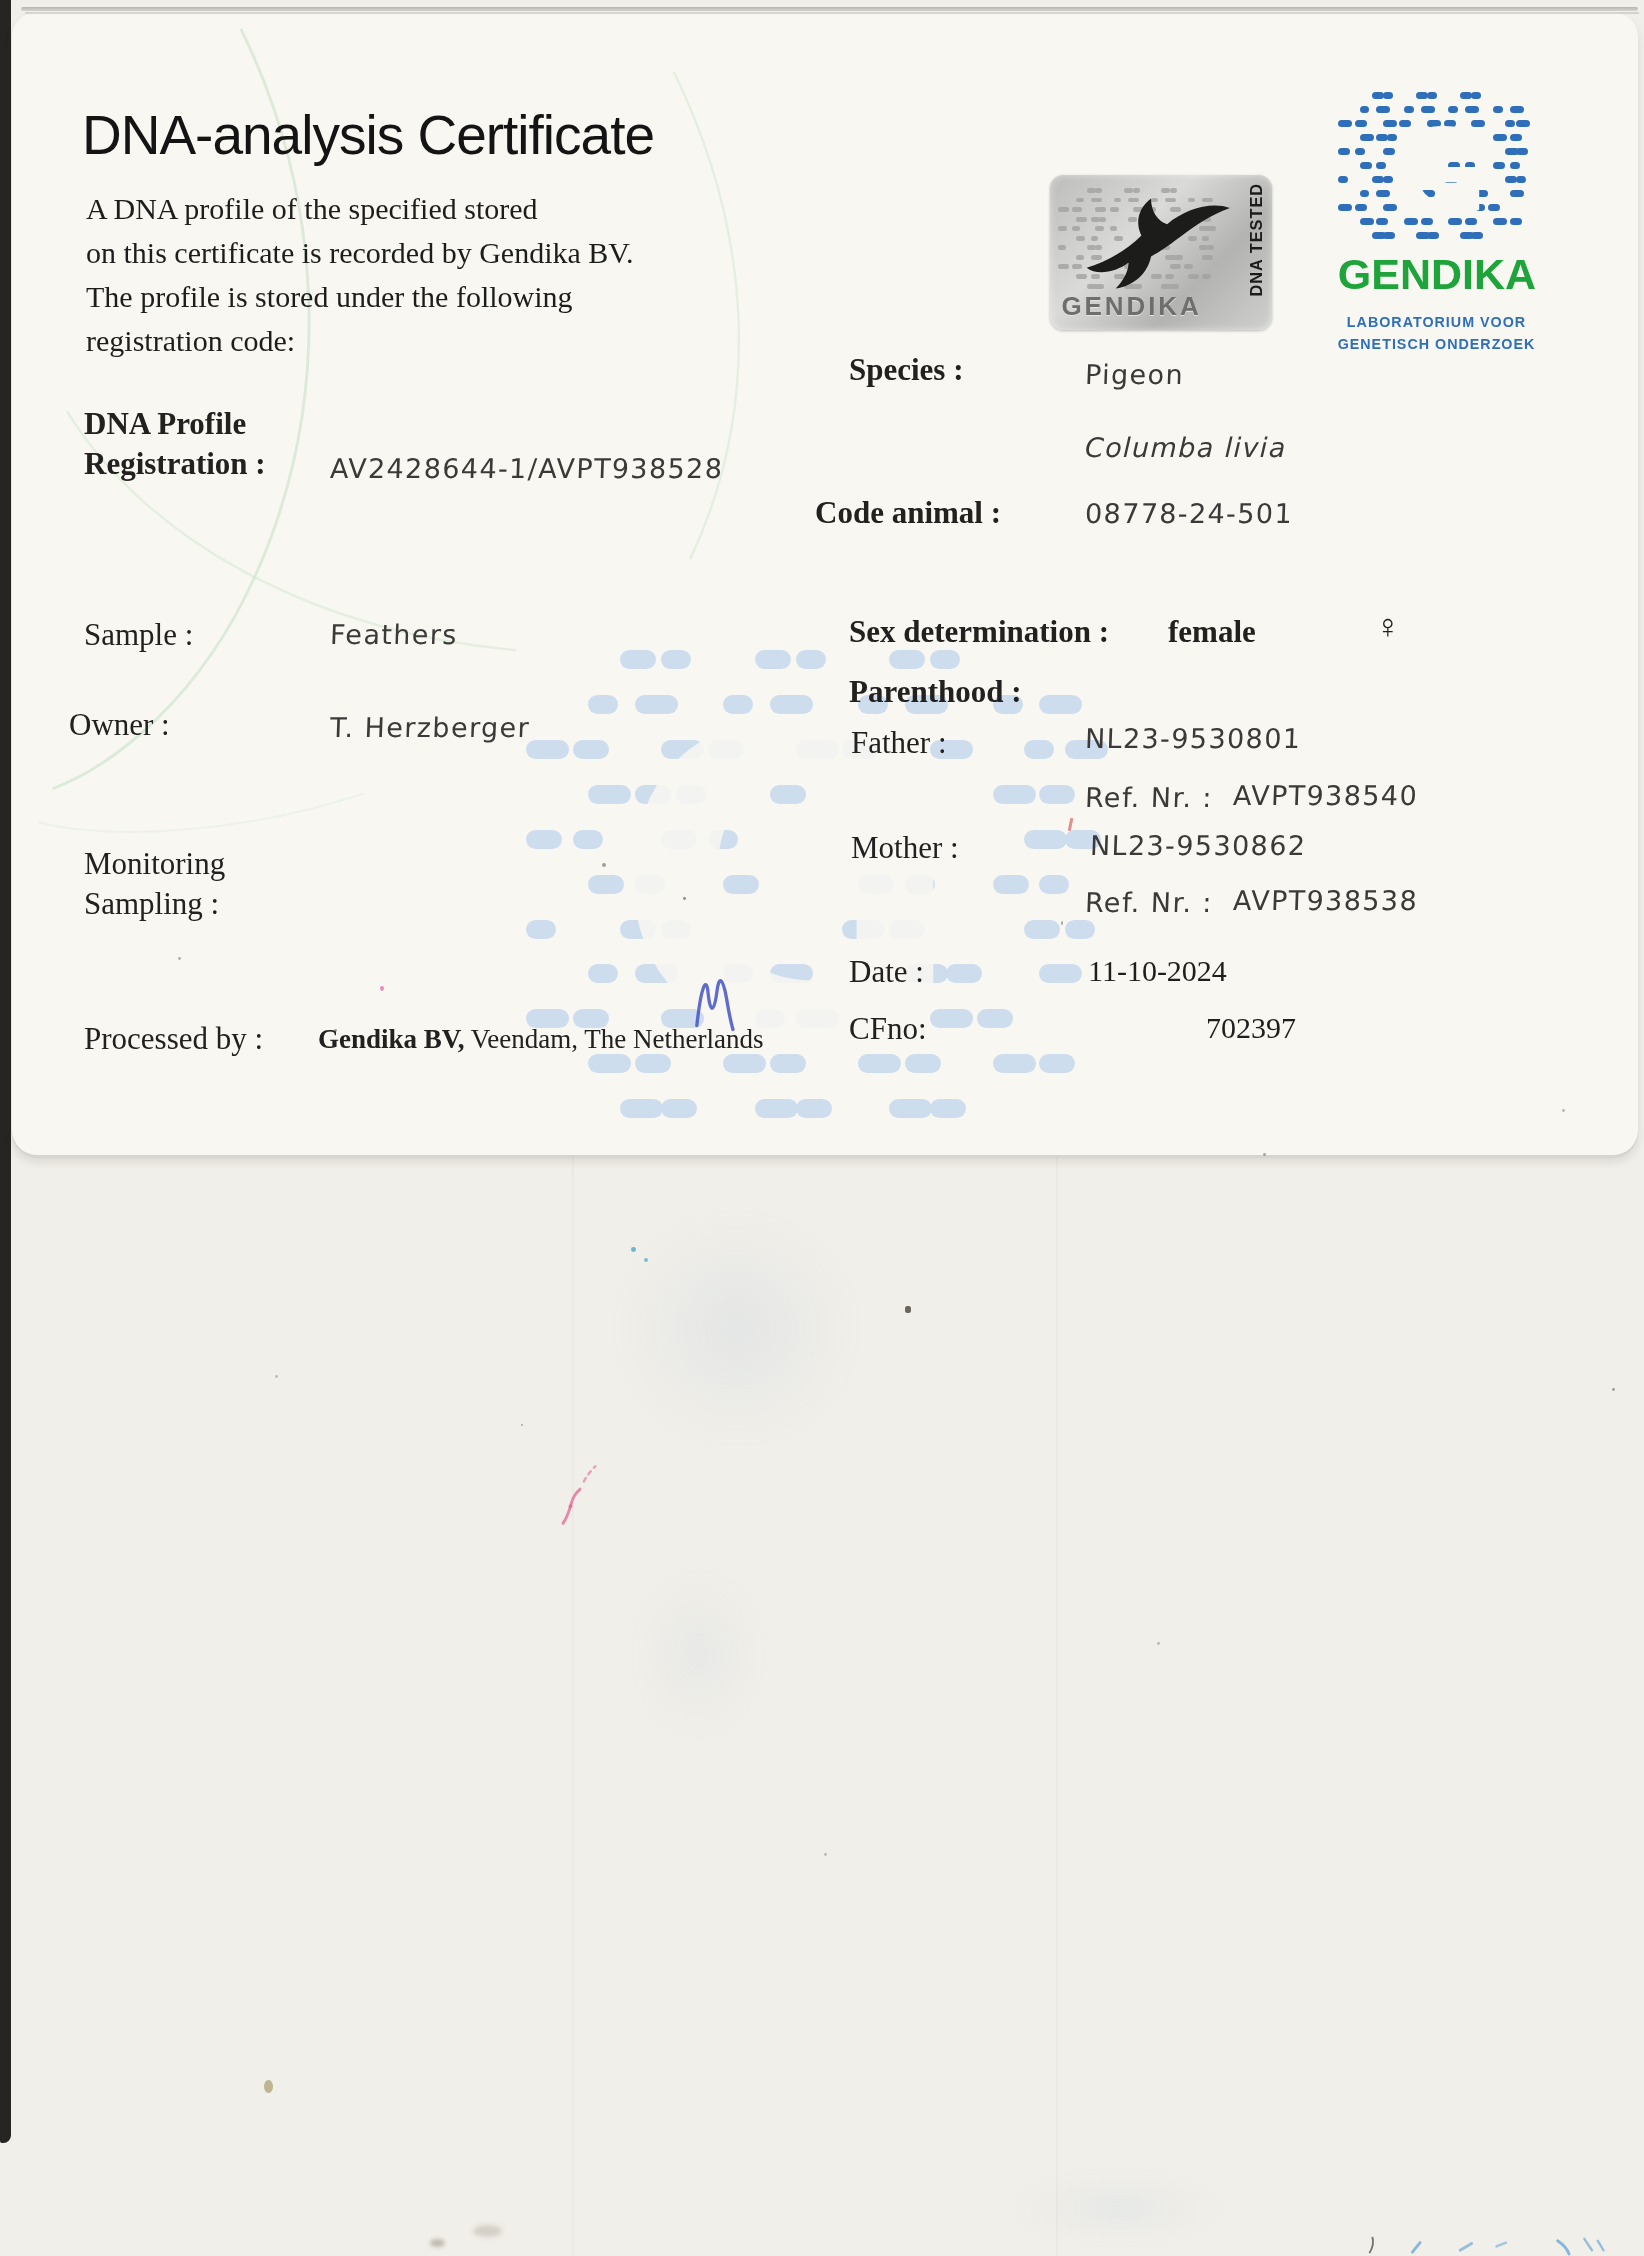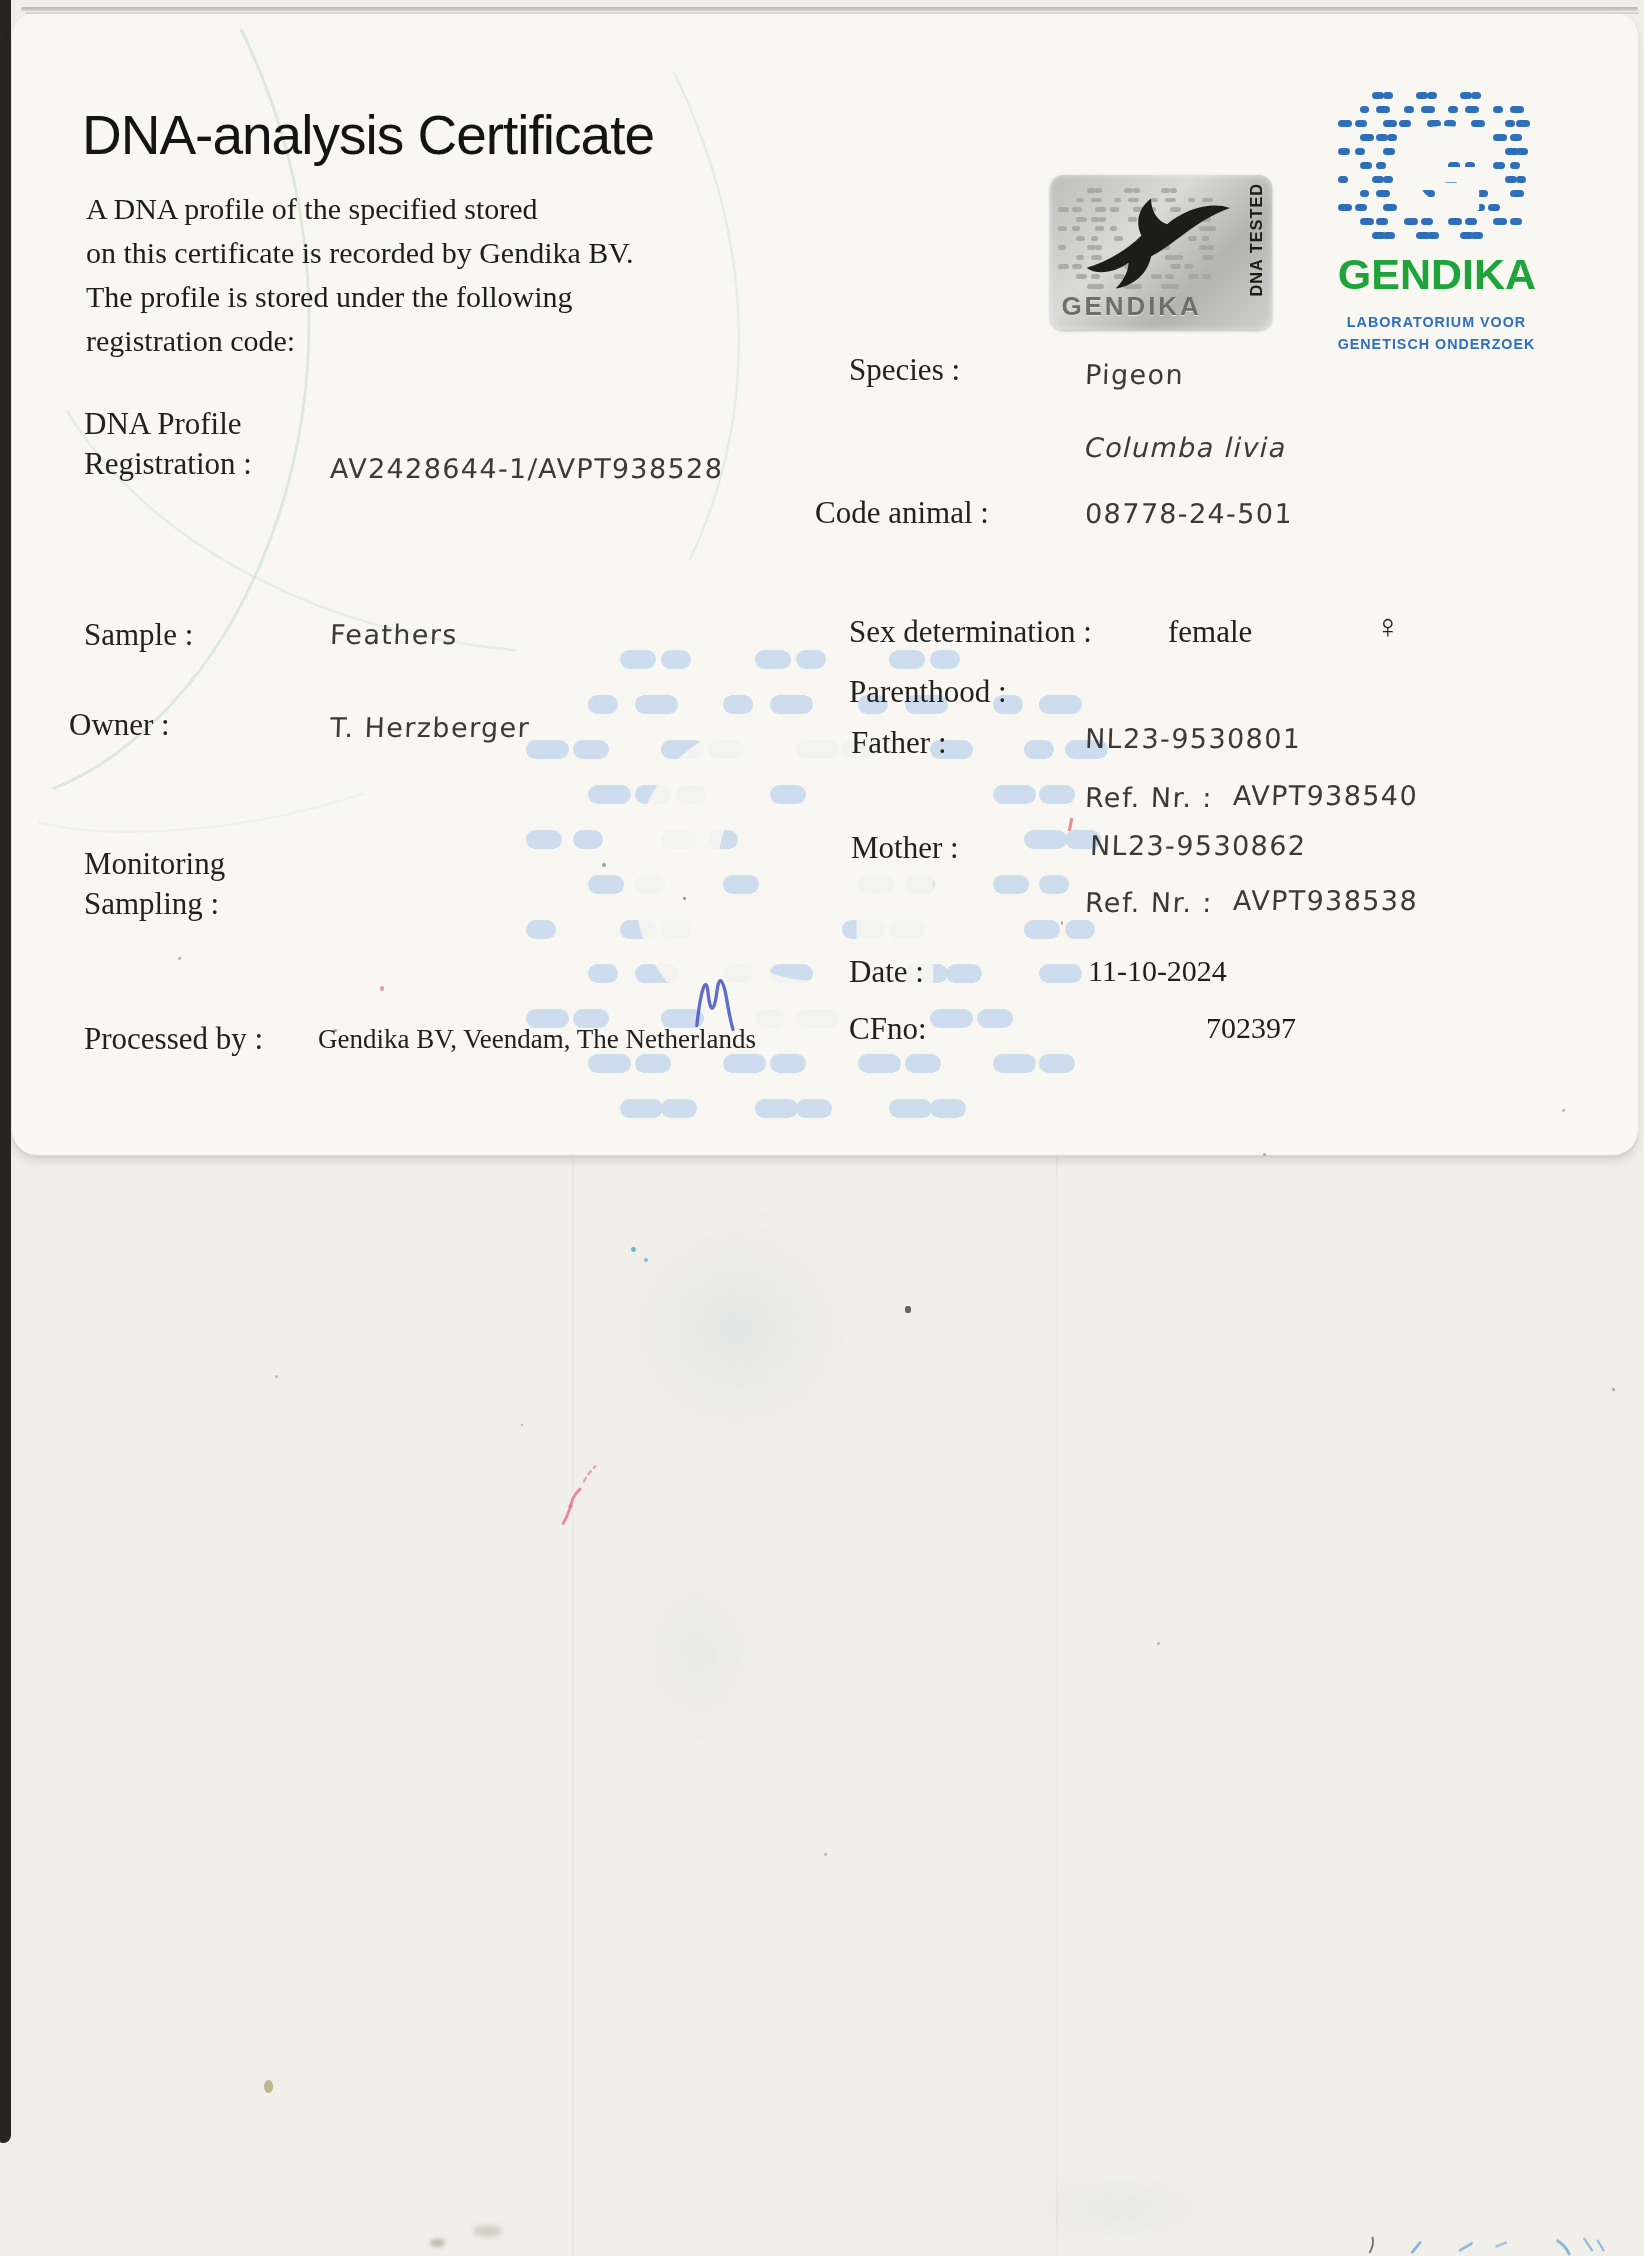--- a/index.html
+++ b/index.html
@@ -10,21 +10,21 @@
   .edge-left{left:0;top:0;width:10.5px;height:2143px;background:#262523;border-radius:0 0 7.6px 1.9px;}
   .edge-top{left:21px;top:6.7px;width:1617px;height:4.8px;background:linear-gradient(#98978f,#c7c6c0);opacity:.65;border-radius:2.9px;}
   
   .card{left:12.4px;top:11.5px;width:1626px;height:1143px;background:#f8f7f2;border-radius:25px;
         box-shadow:0 2.9px 0 #d7d5cf, 0 6.7px 8.6px rgba(60,58,50,.12);}
   .card-topline{left:25px;top:11.5px;width:1614px;height:2.9px;background:#b7b6b0;opacity:.5;border-radius:1.9px;}
   
   .title{font-family:"Liberation Sans",sans-serif;font-weight:400;font-size:55px;letter-spacing:-1px;color:#141414;}
   .para{font-size:30px;line-height:44px;color:#1d1d1b;}
   .lbl{font-size:31px;color:#22211f;white-space:nowrap;}
-  .lbl.b{font-weight:400;}
+  .lbl.b{font-weight:700;}
   .hand{font-family:"DejaVu Sans",sans-serif;font-size:27px;color:#3b3a38;letter-spacing:1.4px;
         white-space:nowrap;transform:skewX(-2deg);}
   .hand.it{font-style:italic;}
   .serifval{font-size:30px;color:#1f1e1c;white-space:nowrap;}
   
   .bandbox{position:absolute;}
   .band{position:absolute;}
   .knock{position:absolute;font-family:"DejaVu Sans",sans-serif;font-weight:700;color:#f8f7f2;line-height:1;}
   
   .sticker{left:1050px;top:175px;width:222px;height:155px;border-radius:13.4px;

